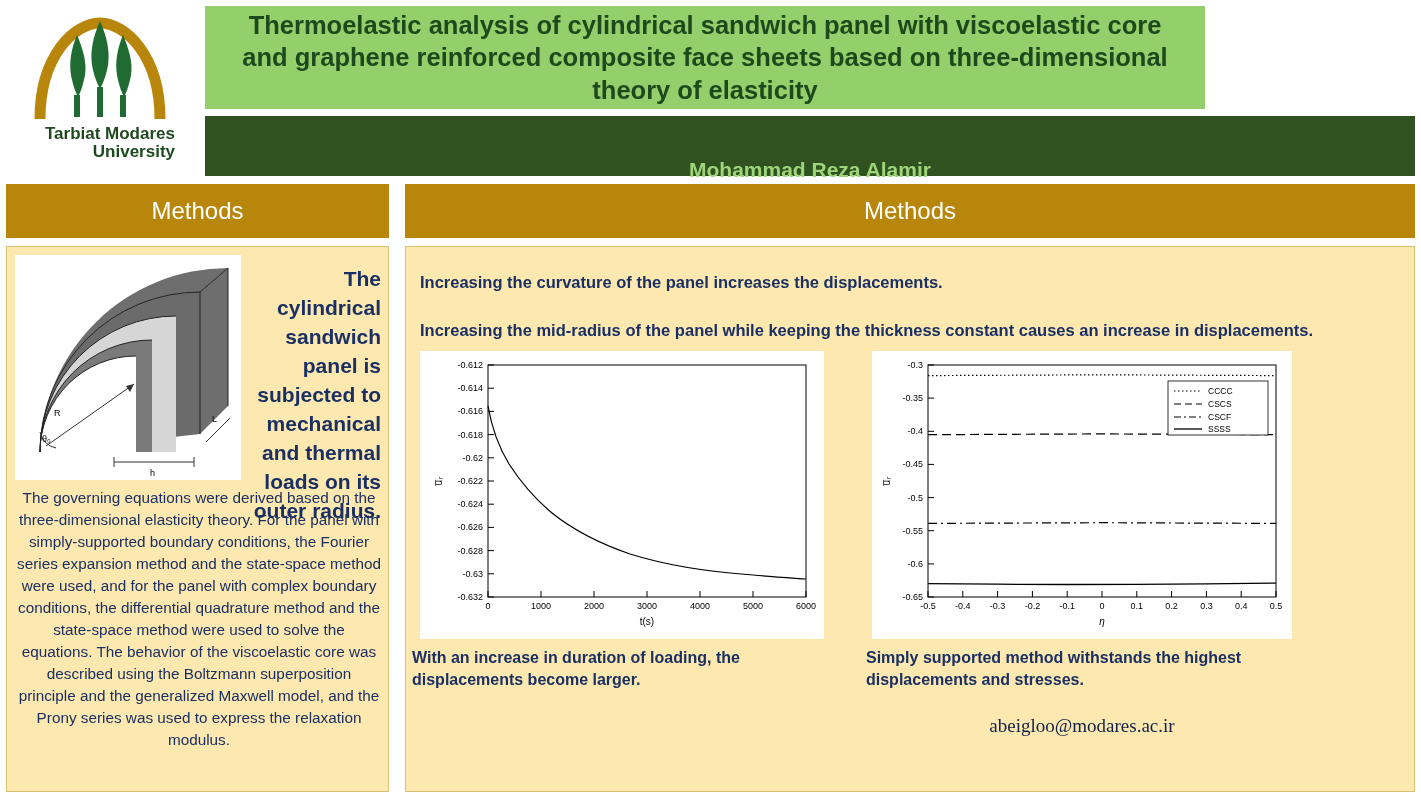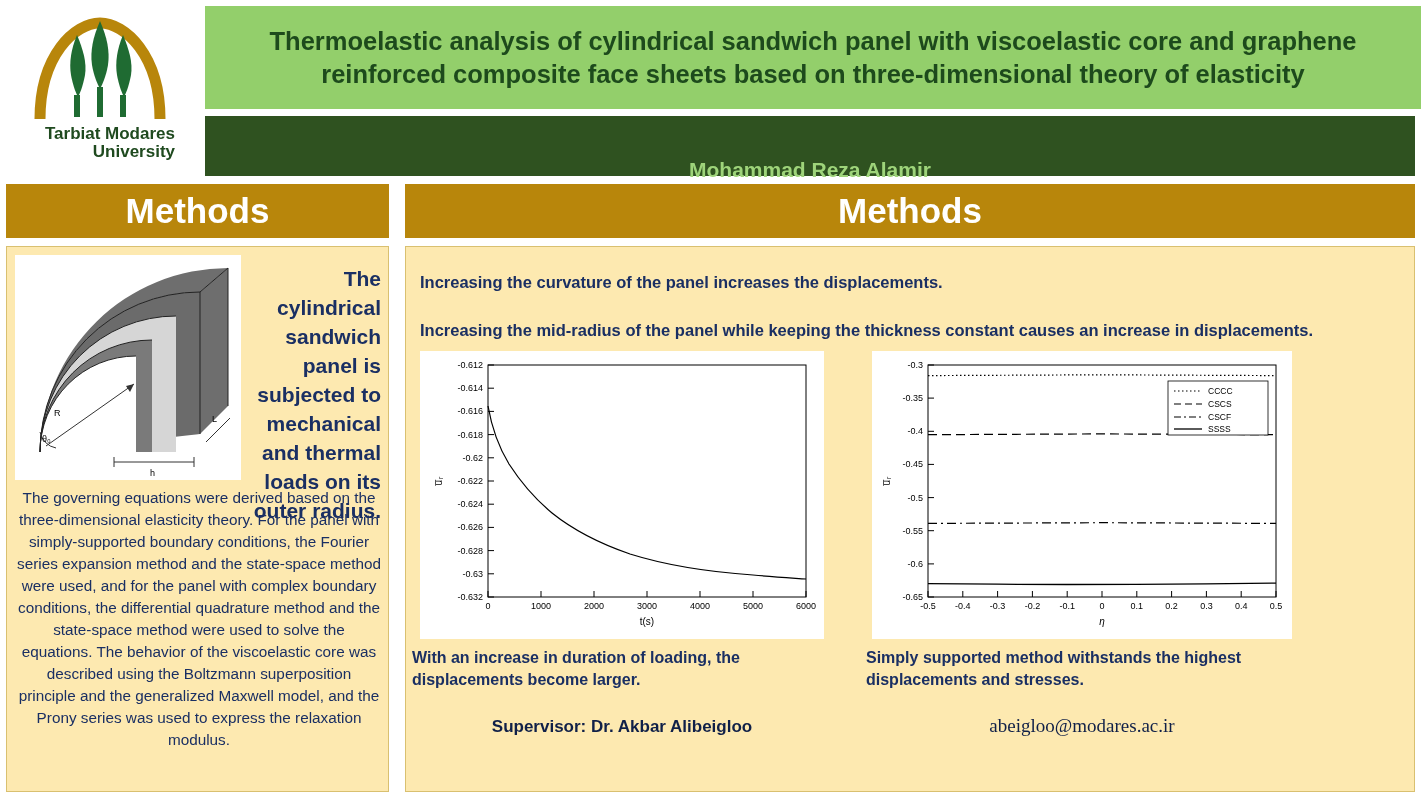--- a/index.html
+++ b/index.html
@@ -47,21 +47,21 @@
     font-weight: bold;
     color: #1f4a1f;
     text-align: right;
     line-height: 1.05;
     width: 150px;
     margin-top: 2px;
   }
   .title-bar {
     position: absolute;
     left: 205px; top: 6px;
-    width: 1216px;
+    width: 1000px;
     height: 103px;
     background: #93cf6b;
     display: flex;
     align-items: center;
     justify-content: center;
     box-sizing: border-box;
     padding: 16px 22px;
   }
   .title-text {
     color: #1d4a1c;
@@ -90,22 +90,22 @@
   
   .sec-head {
     position: absolute;
     background: #b8860b;
     display: flex;
     align-items: center;
     justify-content: center;
   }
   .sec-head-text {
     color: #ffffff;
-    font-size: 35px;
-    font-weight: bold;
+    font-size: 24px;
+    font-weight: normal;
     text-align: right;
   }
   #methods-head { left: 6px; top: 184px; width: 383px; height: 54px; }
   #outcomes-head { left: 405px; top: 184px; width: 1010px; height: 54px; }
 
   
   .panel {
     position: absolute;
     background: #fde9b0;
     border: 1px solid #d9c070;
@@ -428,17 +428,16 @@
           <text x="336" y="69" class="leg-lbl">CSCF</text>
           <line x1="302" y1="78" x2="330" y2="78" stroke="#000" stroke-width="1.3"></line>
           <text x="336" y="81" class="leg-lbl">SSSS</text>
         </g>
       </svg>
     </div>
 
     <div class="chart-caption" id="cap-left">With an increase in duration of loading, the displacements become larger.</div>
     <div class="chart-caption" id="cap-right">Simply supported method withstands the highest displacements and stresses.</div>
 
-    <div class="foot" id="foot-left">Supervisor: Dr. Akbar Alibeigloo</div>
     <div class="foot" id="foot-right">abeigloo@modares.ac.ir</div>
   </div>
 
 </div>
 
 </body></html>

